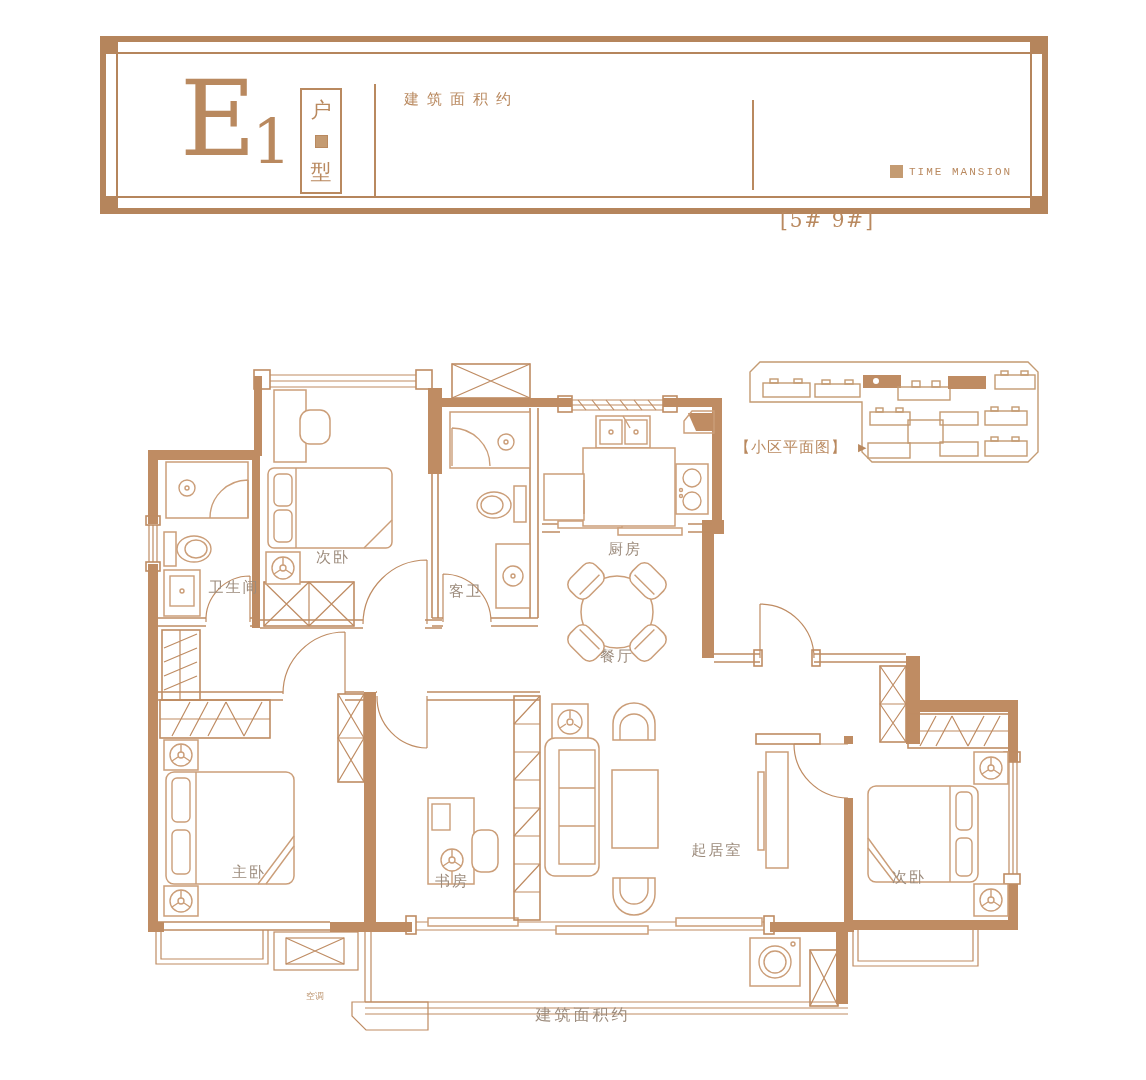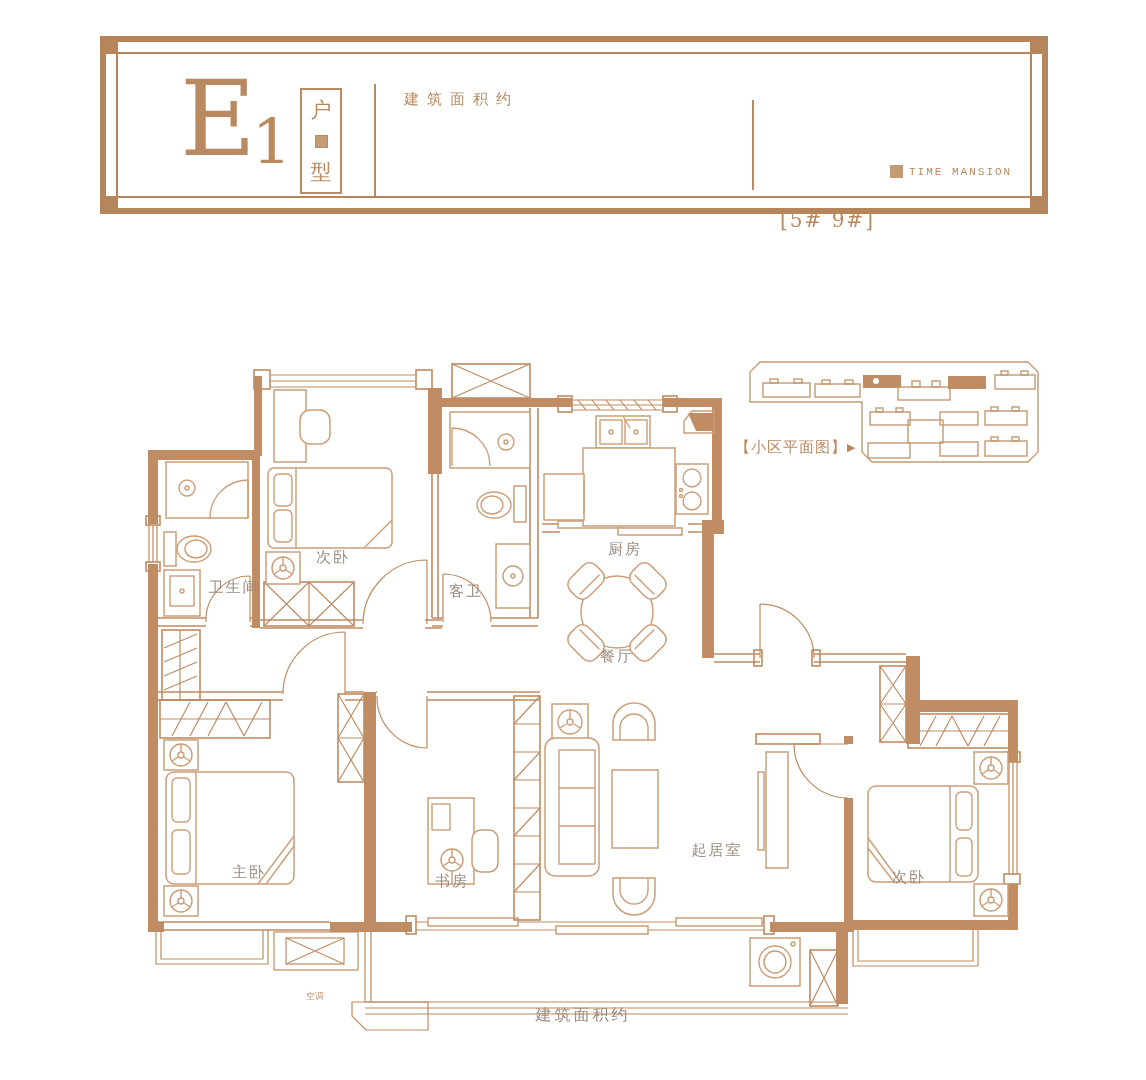--- a/index.html
+++ b/index.html
@@ -35,21 +35,21 @@
   .brand{position:absolute;left:772px;top:111px;font-size:11px;letter-spacing:2px;
      font-family:Liberation Mono, monospace;display:flex;align-items:center;gap:6px;white-space:nowrap;}
   .brand .logo{width:13px;height:13px;background:#c49b72;display:inline-block;}
   
   .plan-svg{position:absolute;left:0;top:0;}
   .lbl{position:absolute;transform:translate(-50%,-50%);color:#9c8b7c;font-size:15px;
        letter-spacing:2px;white-space:nowrap;margin-top:45px;}
   .lbl.big{font-size:16px;letter-spacing:3px;}
   .lbl.tiny{font-size:9px;letter-spacing:0;color:#c09a76;}
   .siteplan-label{position:absolute;left:735px;top:438px;color:#b9895f;font-size:15px;
-       letter-spacing:1px;white-space:nowrap;display:flex;align-items:center;gap:0;}
+       letter-spacing:1px;white-space:nowrap;display:flex;align-items:center;gap:11px;}
   .siteplan-label .arr{font-size:11px;}
   
   .w{fill:#bf8c63;stroke:none;}
   .ln{fill:none;stroke:#bf8c63;stroke-width:1.6;}
   .lnt{fill:none;stroke:#bf8c63;stroke-width:1.2;}
   .fn{fill:#ffffff;stroke:#cb9e79;stroke-width:1.5;}
   .fo{fill:none;stroke:#cb9e79;stroke-width:1.4;}
   .site{fill:none;stroke:#c49b72;stroke-width:1.4;}
   .sitef{fill:#bf8c63;stroke:none;}
 </style>

